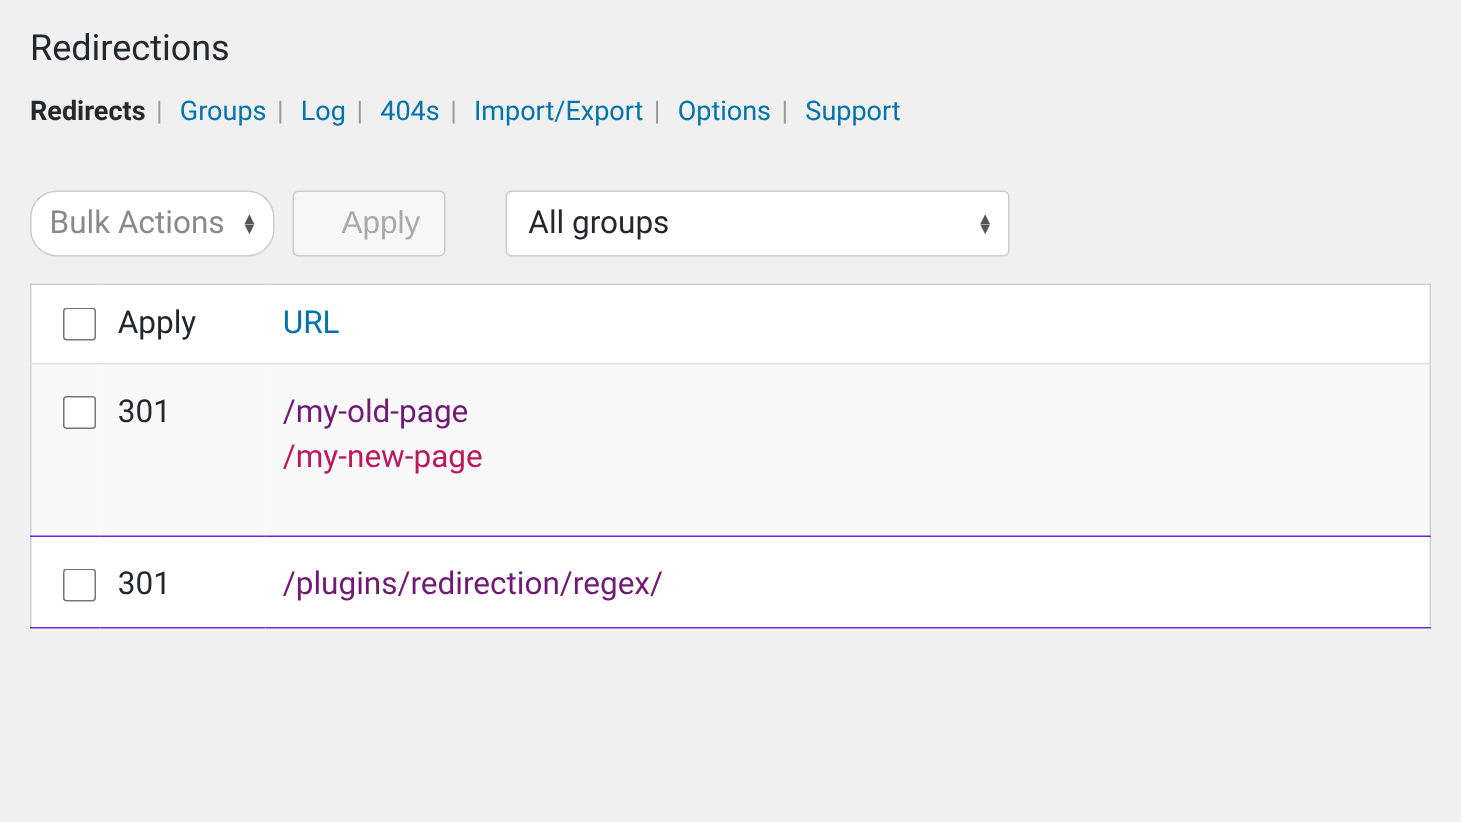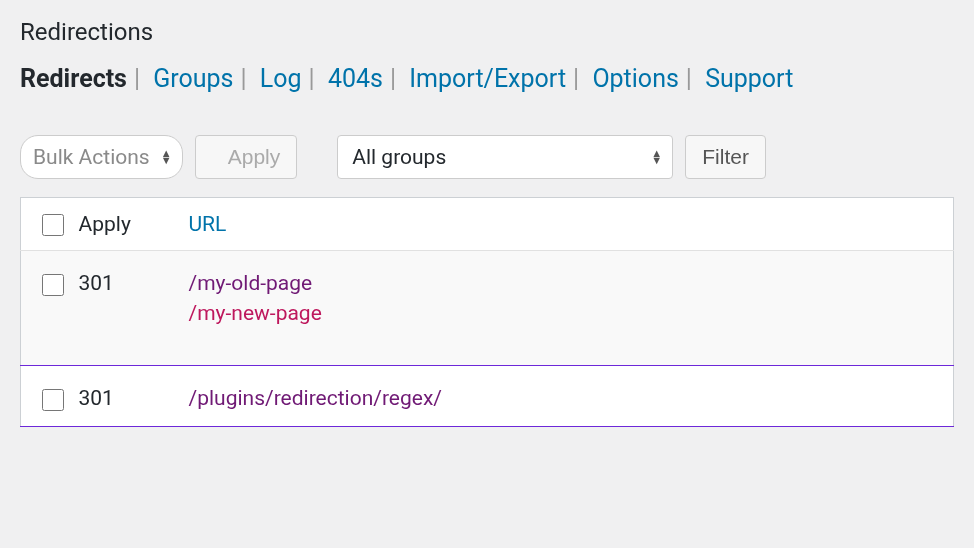--- a/index.html
+++ b/index.html
@@ -12,21 +12,21 @@
       overflow: hidden;
     }
     .wrap { padding: 10px 20px 0 20px; }
     h1 {
       font-size: 24px;
       font-weight: 400;
       color: #23282d;
       margin: 8px 0 18px 0;
     }
     .subnav {
-      font-size: 25px;
+      font-size: 18px;
       margin-bottom: 42px;
     }
     .subnav .sep {
       color: #999;
       padding: 0 7px;
       font-weight: 400;
     }
     .subnav a {
       color: #0073aa;
       text-decoration: none;
@@ -150,21 +150,20 @@
     </div>
     <button class="button disabled">Apply</button>
 
     <div class="select-wrap groups" style="margin-left:28px">
       <span>All groups</span>
       <span class="select-arrows">
           <span>▲</span>
           <span>▼</span>
         </span>
     </div>
-    <button class="button">Filter</button>
   </div>
 
   <table>
     <thead>
       <tr>
         <th class="col-check">
           <input type="checkbox" style="">
         </th>
         <th class="col-type">Apply</th>
         <th class="sortable">URL</th>

